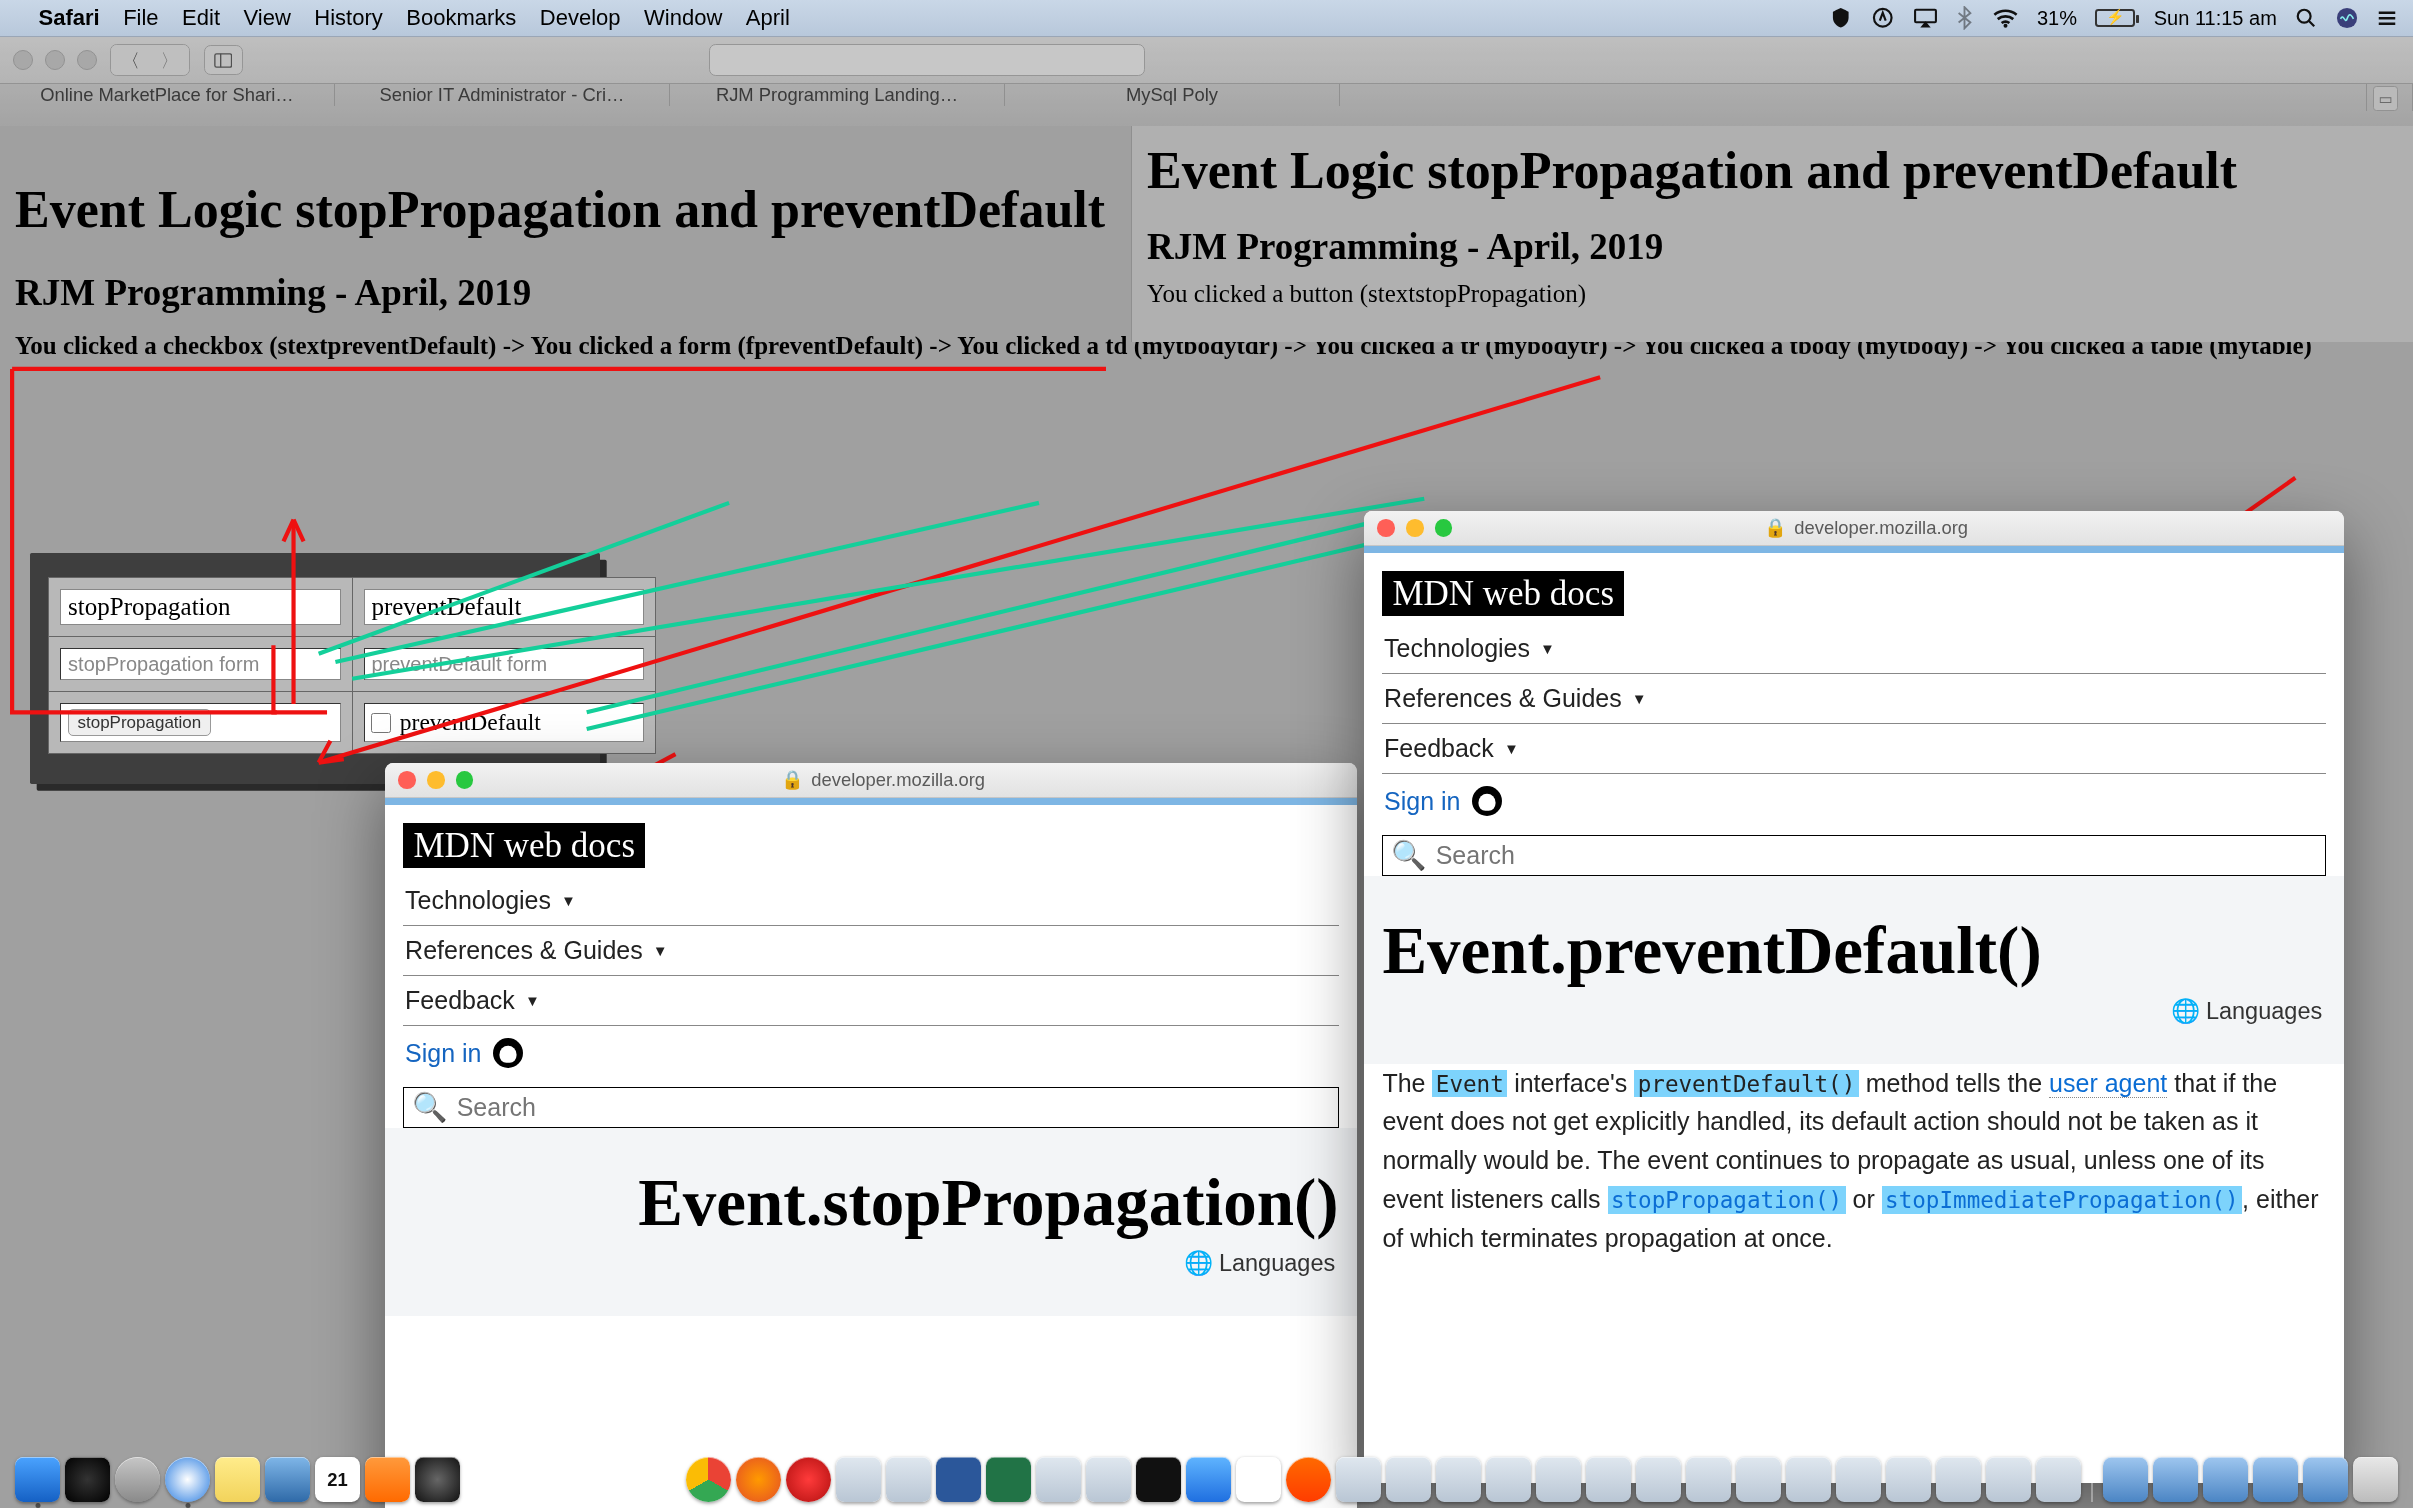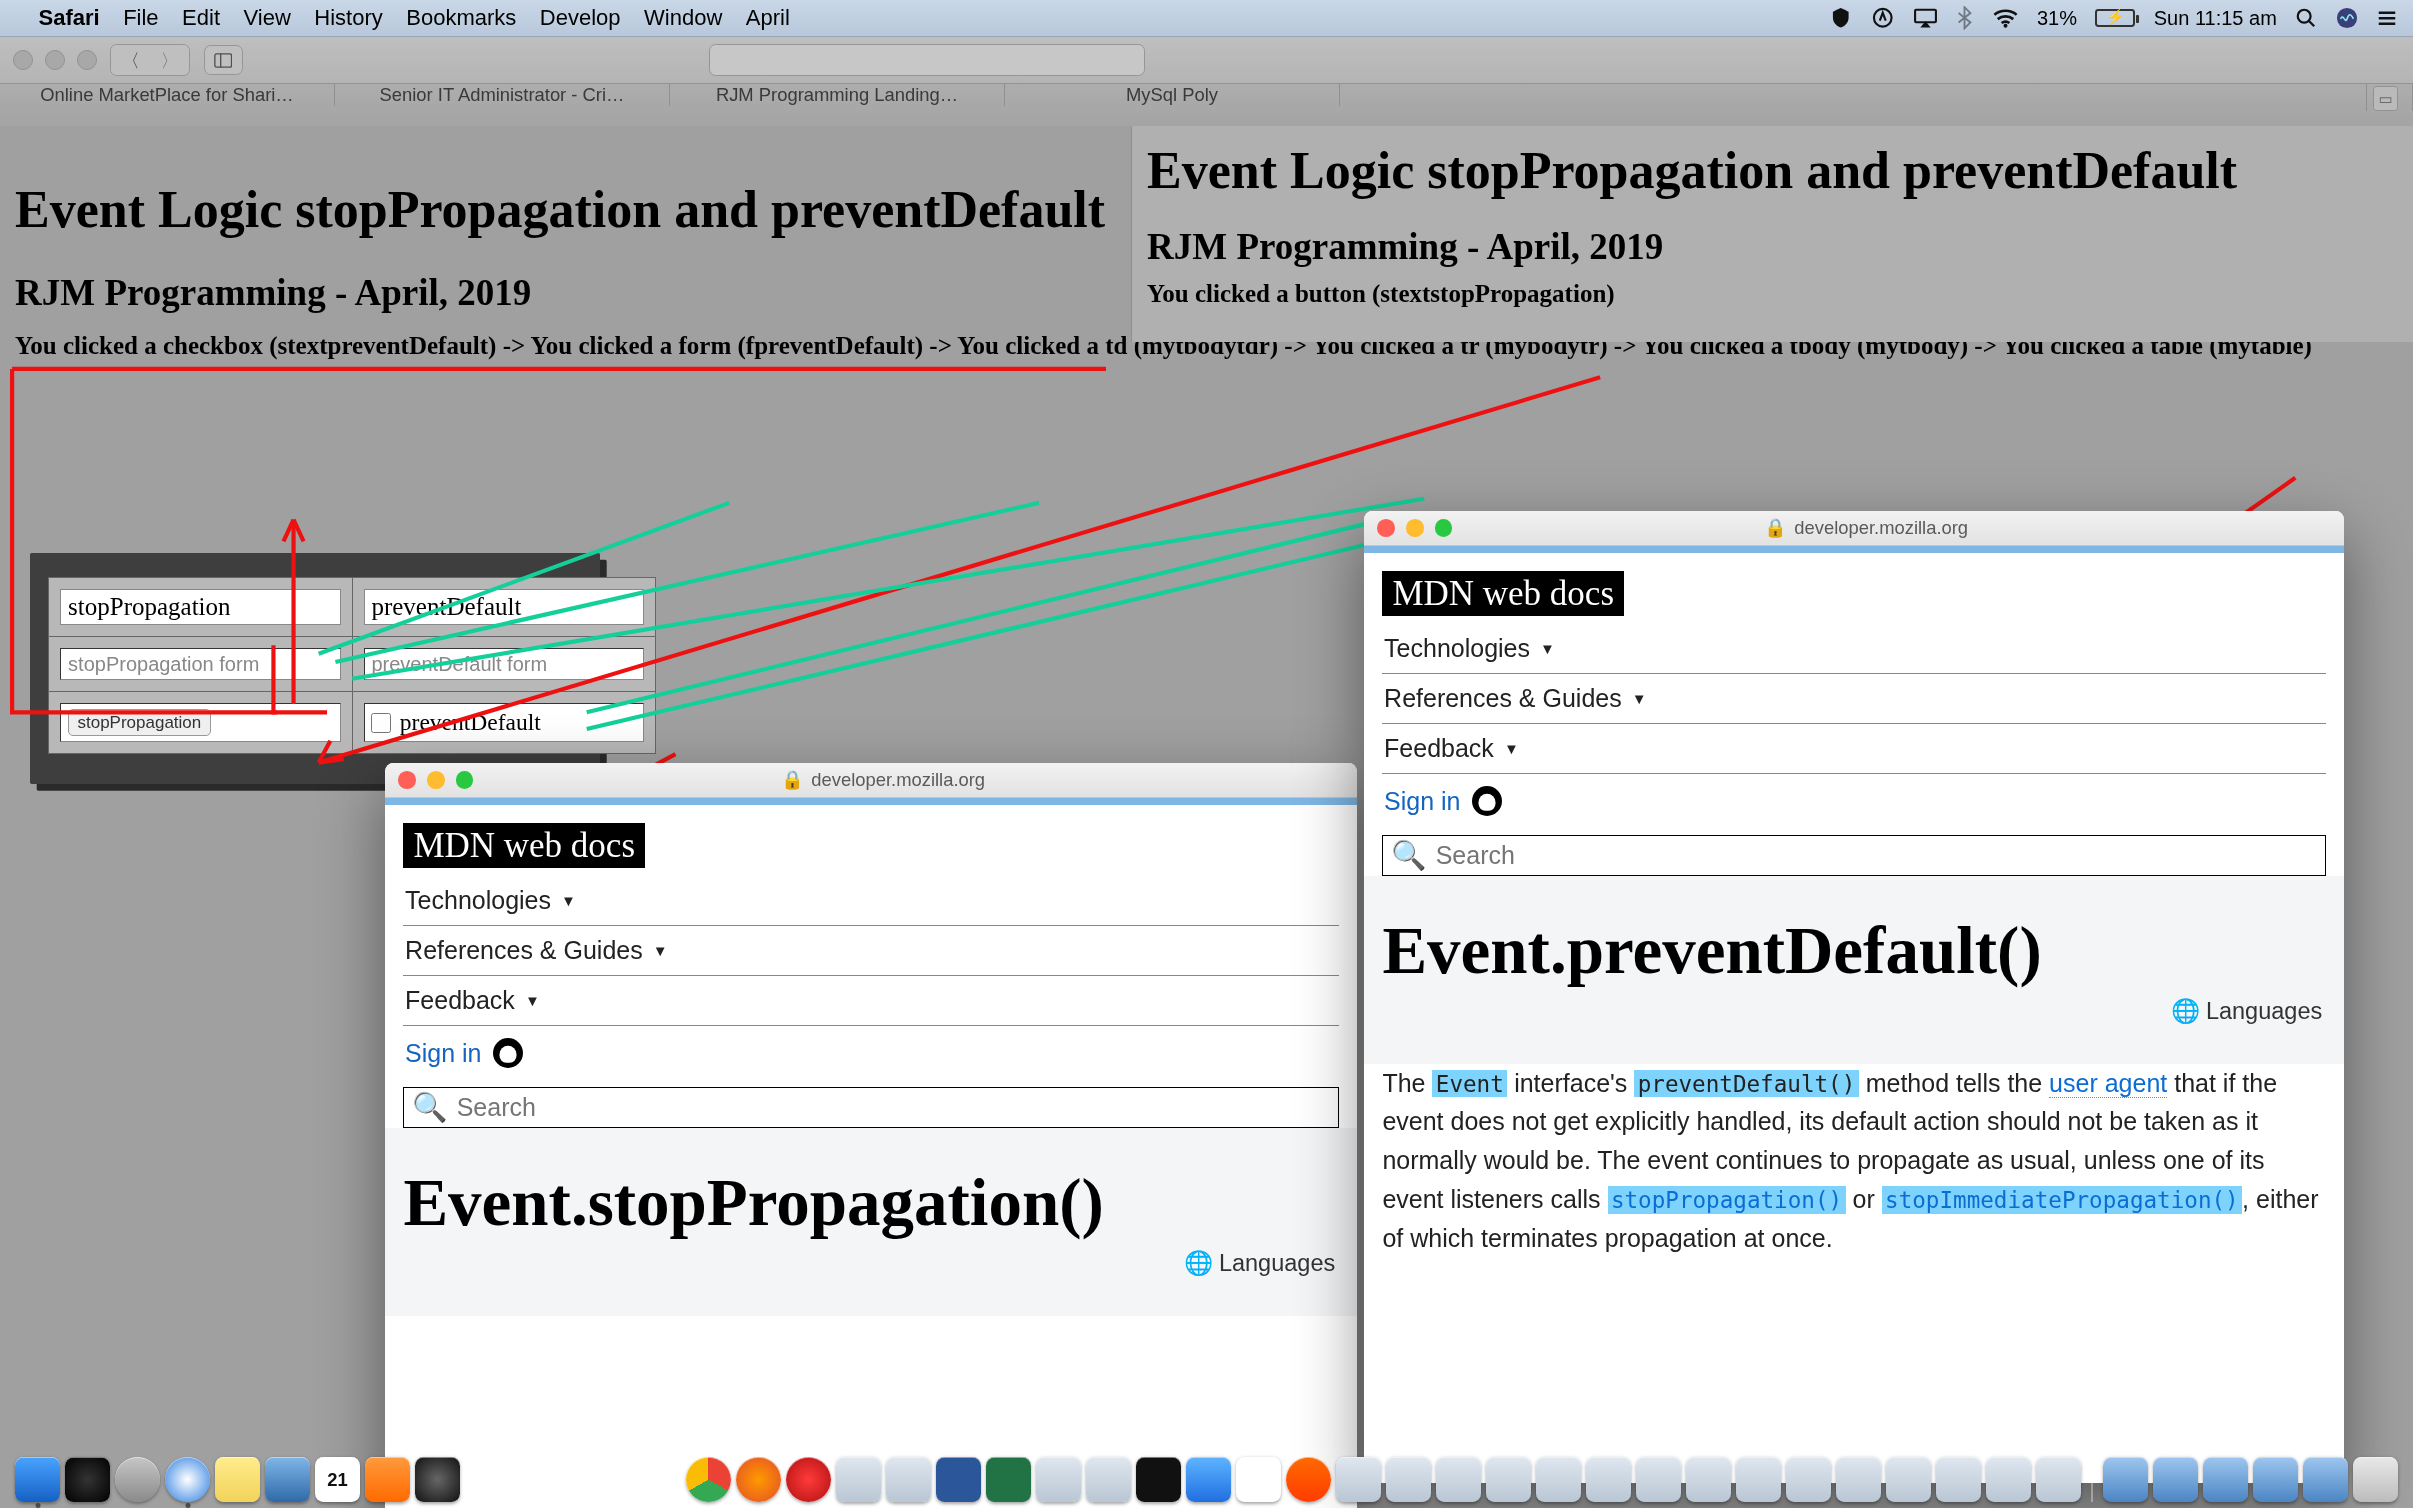--- a/index.html
+++ b/index.html
@@ -88,21 +88,21 @@
   
   .page-overlay {
     position:absolute; top:0; right:0; width: 1282px;
     background:#b0b0b0; padding:10px 15px 34px;
     font-family:"Times New Roman",serif; color:#000;
     border-left:0.8px solid #8f8f8f;
     z-index:3;
   }
   .page-overlay h1 { font-size: 52px; font-weight:700; margin: 5px 0 8.4px; }
   .page-overlay h2 { font-size: 37px; font-weight:700; margin: 25px 0 11.7px; }
-  .page-overlay .status { font-size: 25px; font-weight:700; }
+  .page-overlay .status { font-size: 25px; font-weight:400; }
 
   
   .mdn-window {
     position:absolute; background:#fff; border-radius:8.4px; overflow:hidden;
     box-shadow: 0 25px 67px rgba(0,0,0,0.45);
     display:flex; flex-direction:column;
     z-index: 20;
   }
   .mdn-titlebar {
     height:35px; background:linear-gradient(#f2f2f2,#e2e2e2);
@@ -127,21 +127,21 @@
   .mdn-h1 { font-family: Georgia, "Times New Roman", serif; font-weight:700; margin:32px 0 5px; line-height:1.05;}
   .mdn-lang { text-align:right; font-size:23.5px; color:#333; padding:6.7px 3.4px 15px; }
   .mdn-lang .globe{ margin-right:5px;}
   .mdn-article { font-size:25px; color:#222; line-height:1.55; }
   .mdn-article code { background:#7dd3fc; font-family:Menlo,Consolas,monospace; font-size:22.6px; padding:0.8px 3.4px;}
   .mdn-article a{ color:#0b6dd4; text-decoration:none;}
   .mdn-article .ul{ border-bottom:1.7px dotted #888;}
   .mdn-sectpad { background:#f3f5f7; margin:0 -18.4px; padding: 6.7px 18.4px 23.5px; }
 
   #mdn-left { top: 637px; left: 385px; width: 972px; height: 803px; }
-  #mdn-left .mdn-h1 { font-size: 67px; }
+  #mdn-left .mdn-h1 { font-size: 67px; text-align: right; }
   #mdn-right{ top: 385px; left: 1364px; width: 980px; height: 972px; }
   #mdn-right .mdn-h1 { font-size: 67px; }
 
   
   .dock {
     position:absolute; left:0; right:0; bottom:0; height:60px;
     z-index:50; display:flex; align-items:flex-end; justify-content:space-between;
     padding:0 15px 6px;
   }
   .dock-group{ display:flex; gap:5px; align-items:flex-end;}

